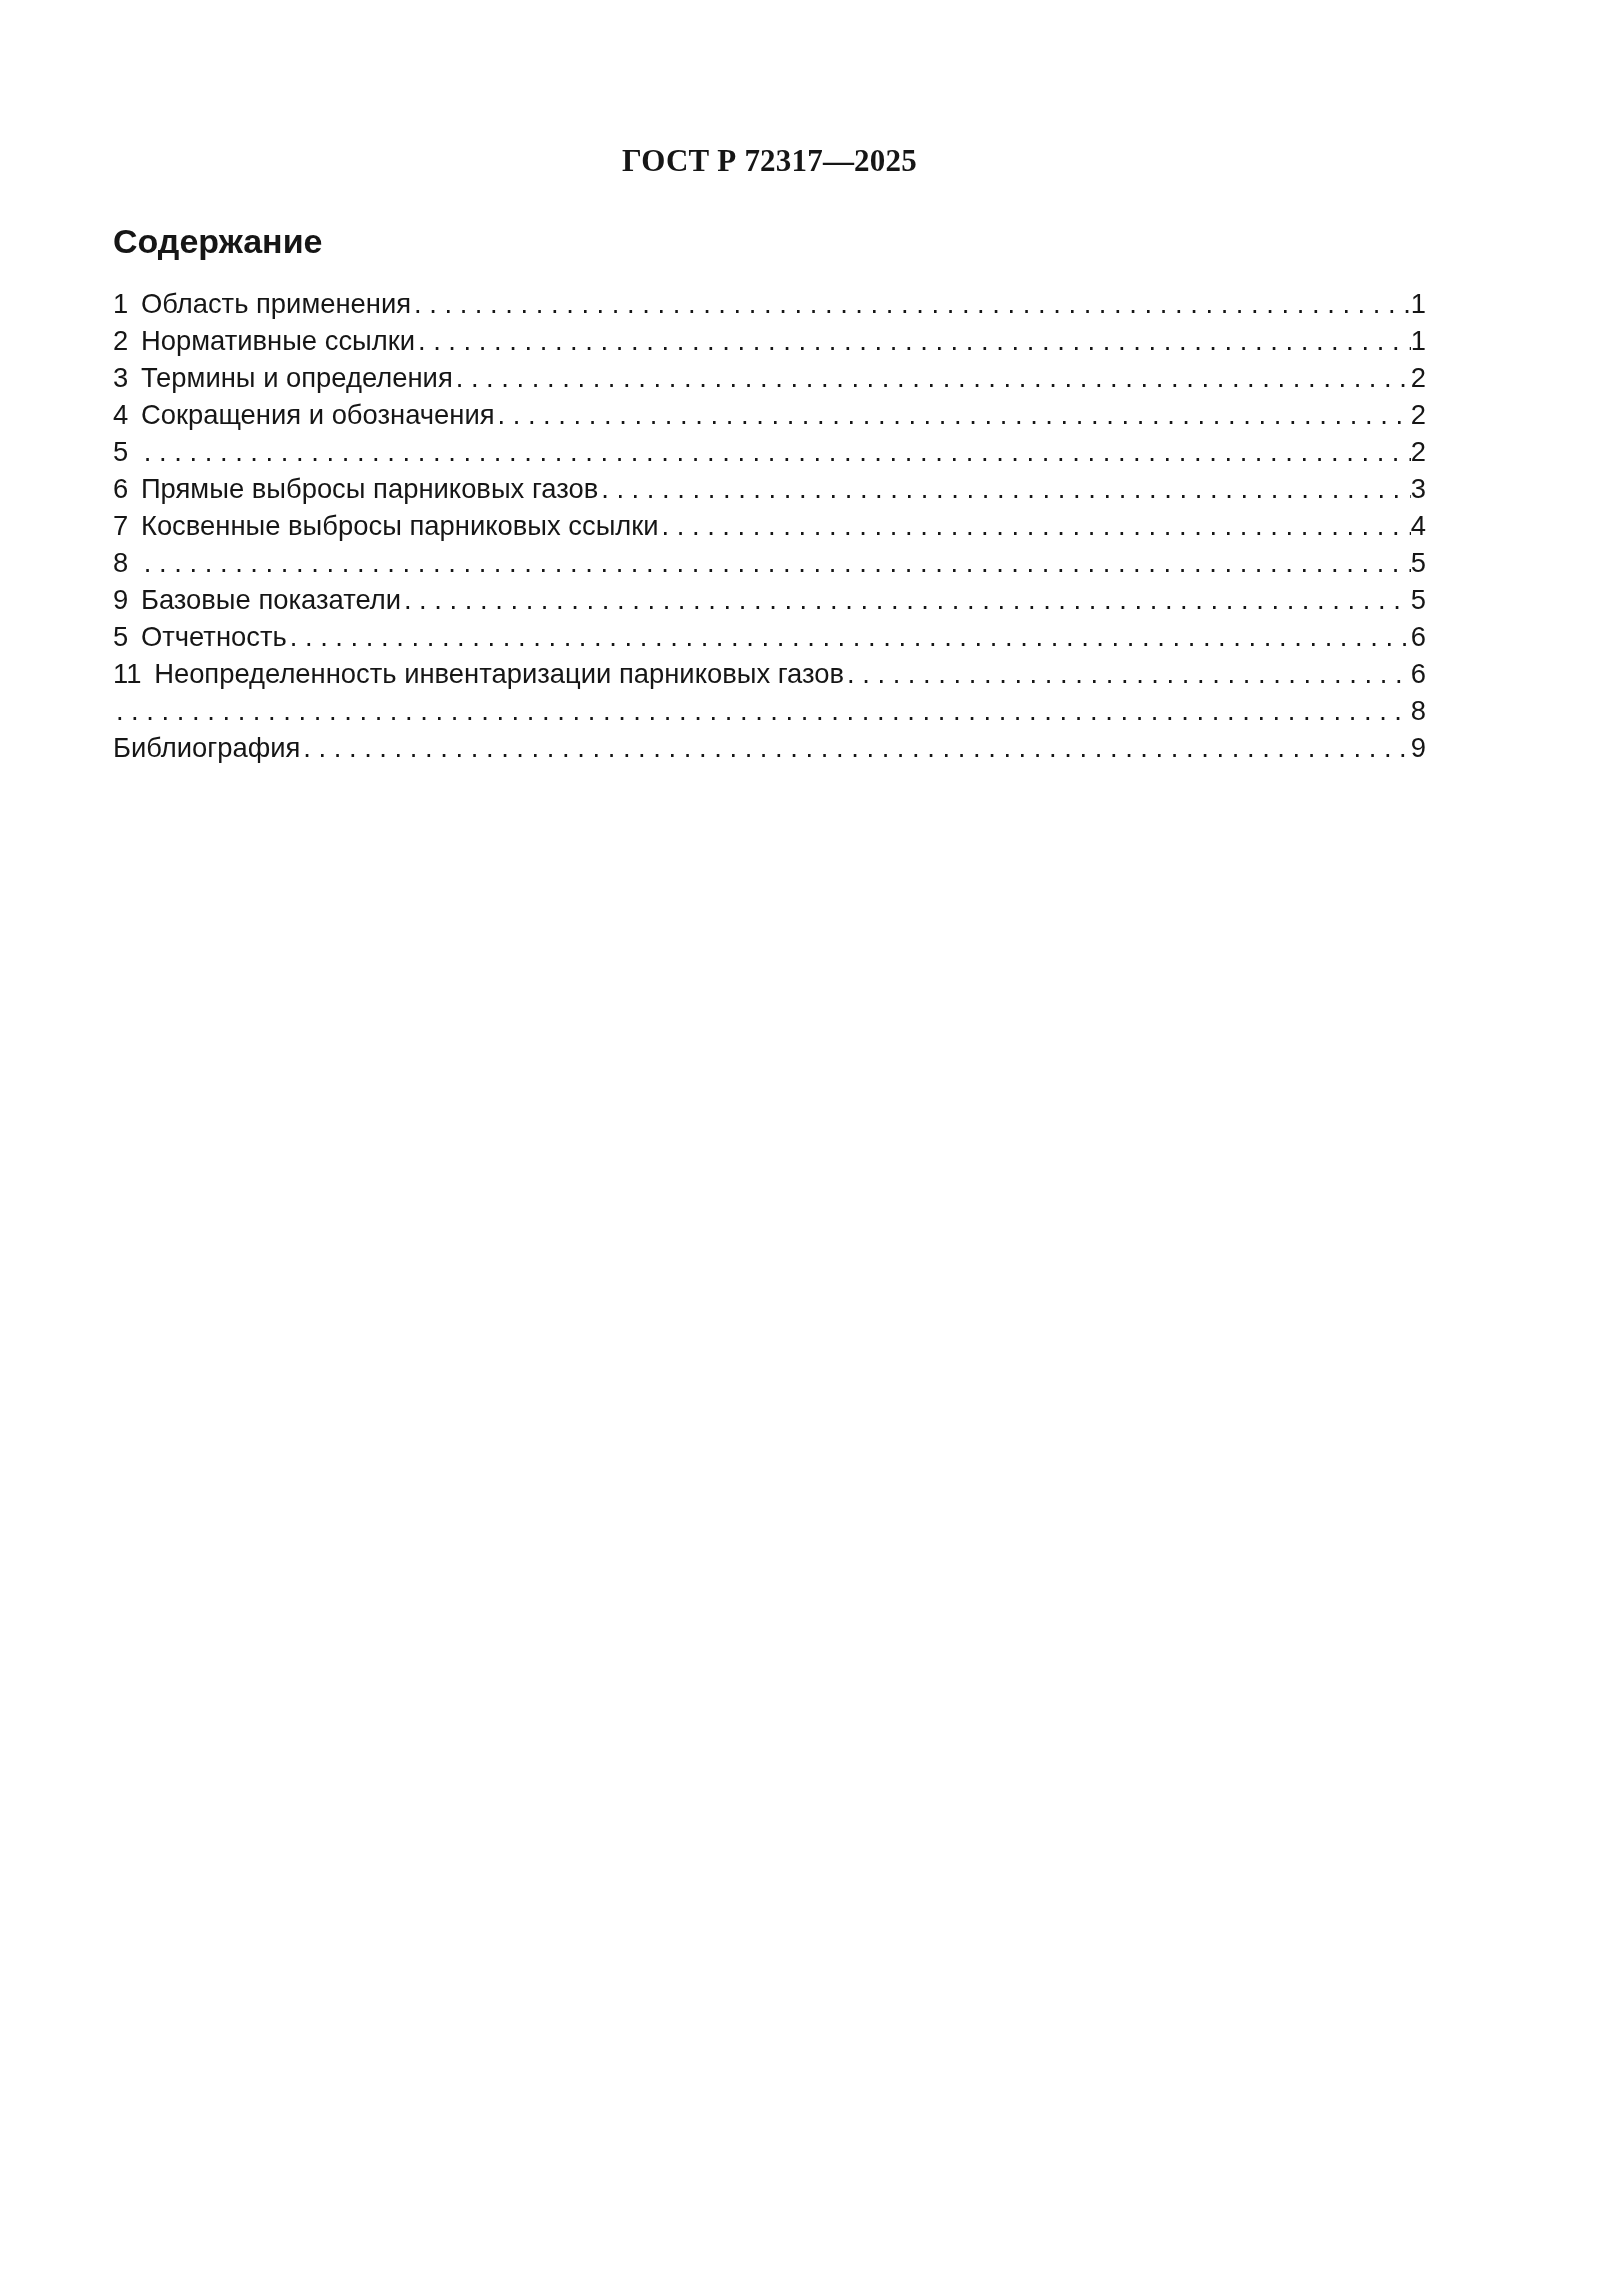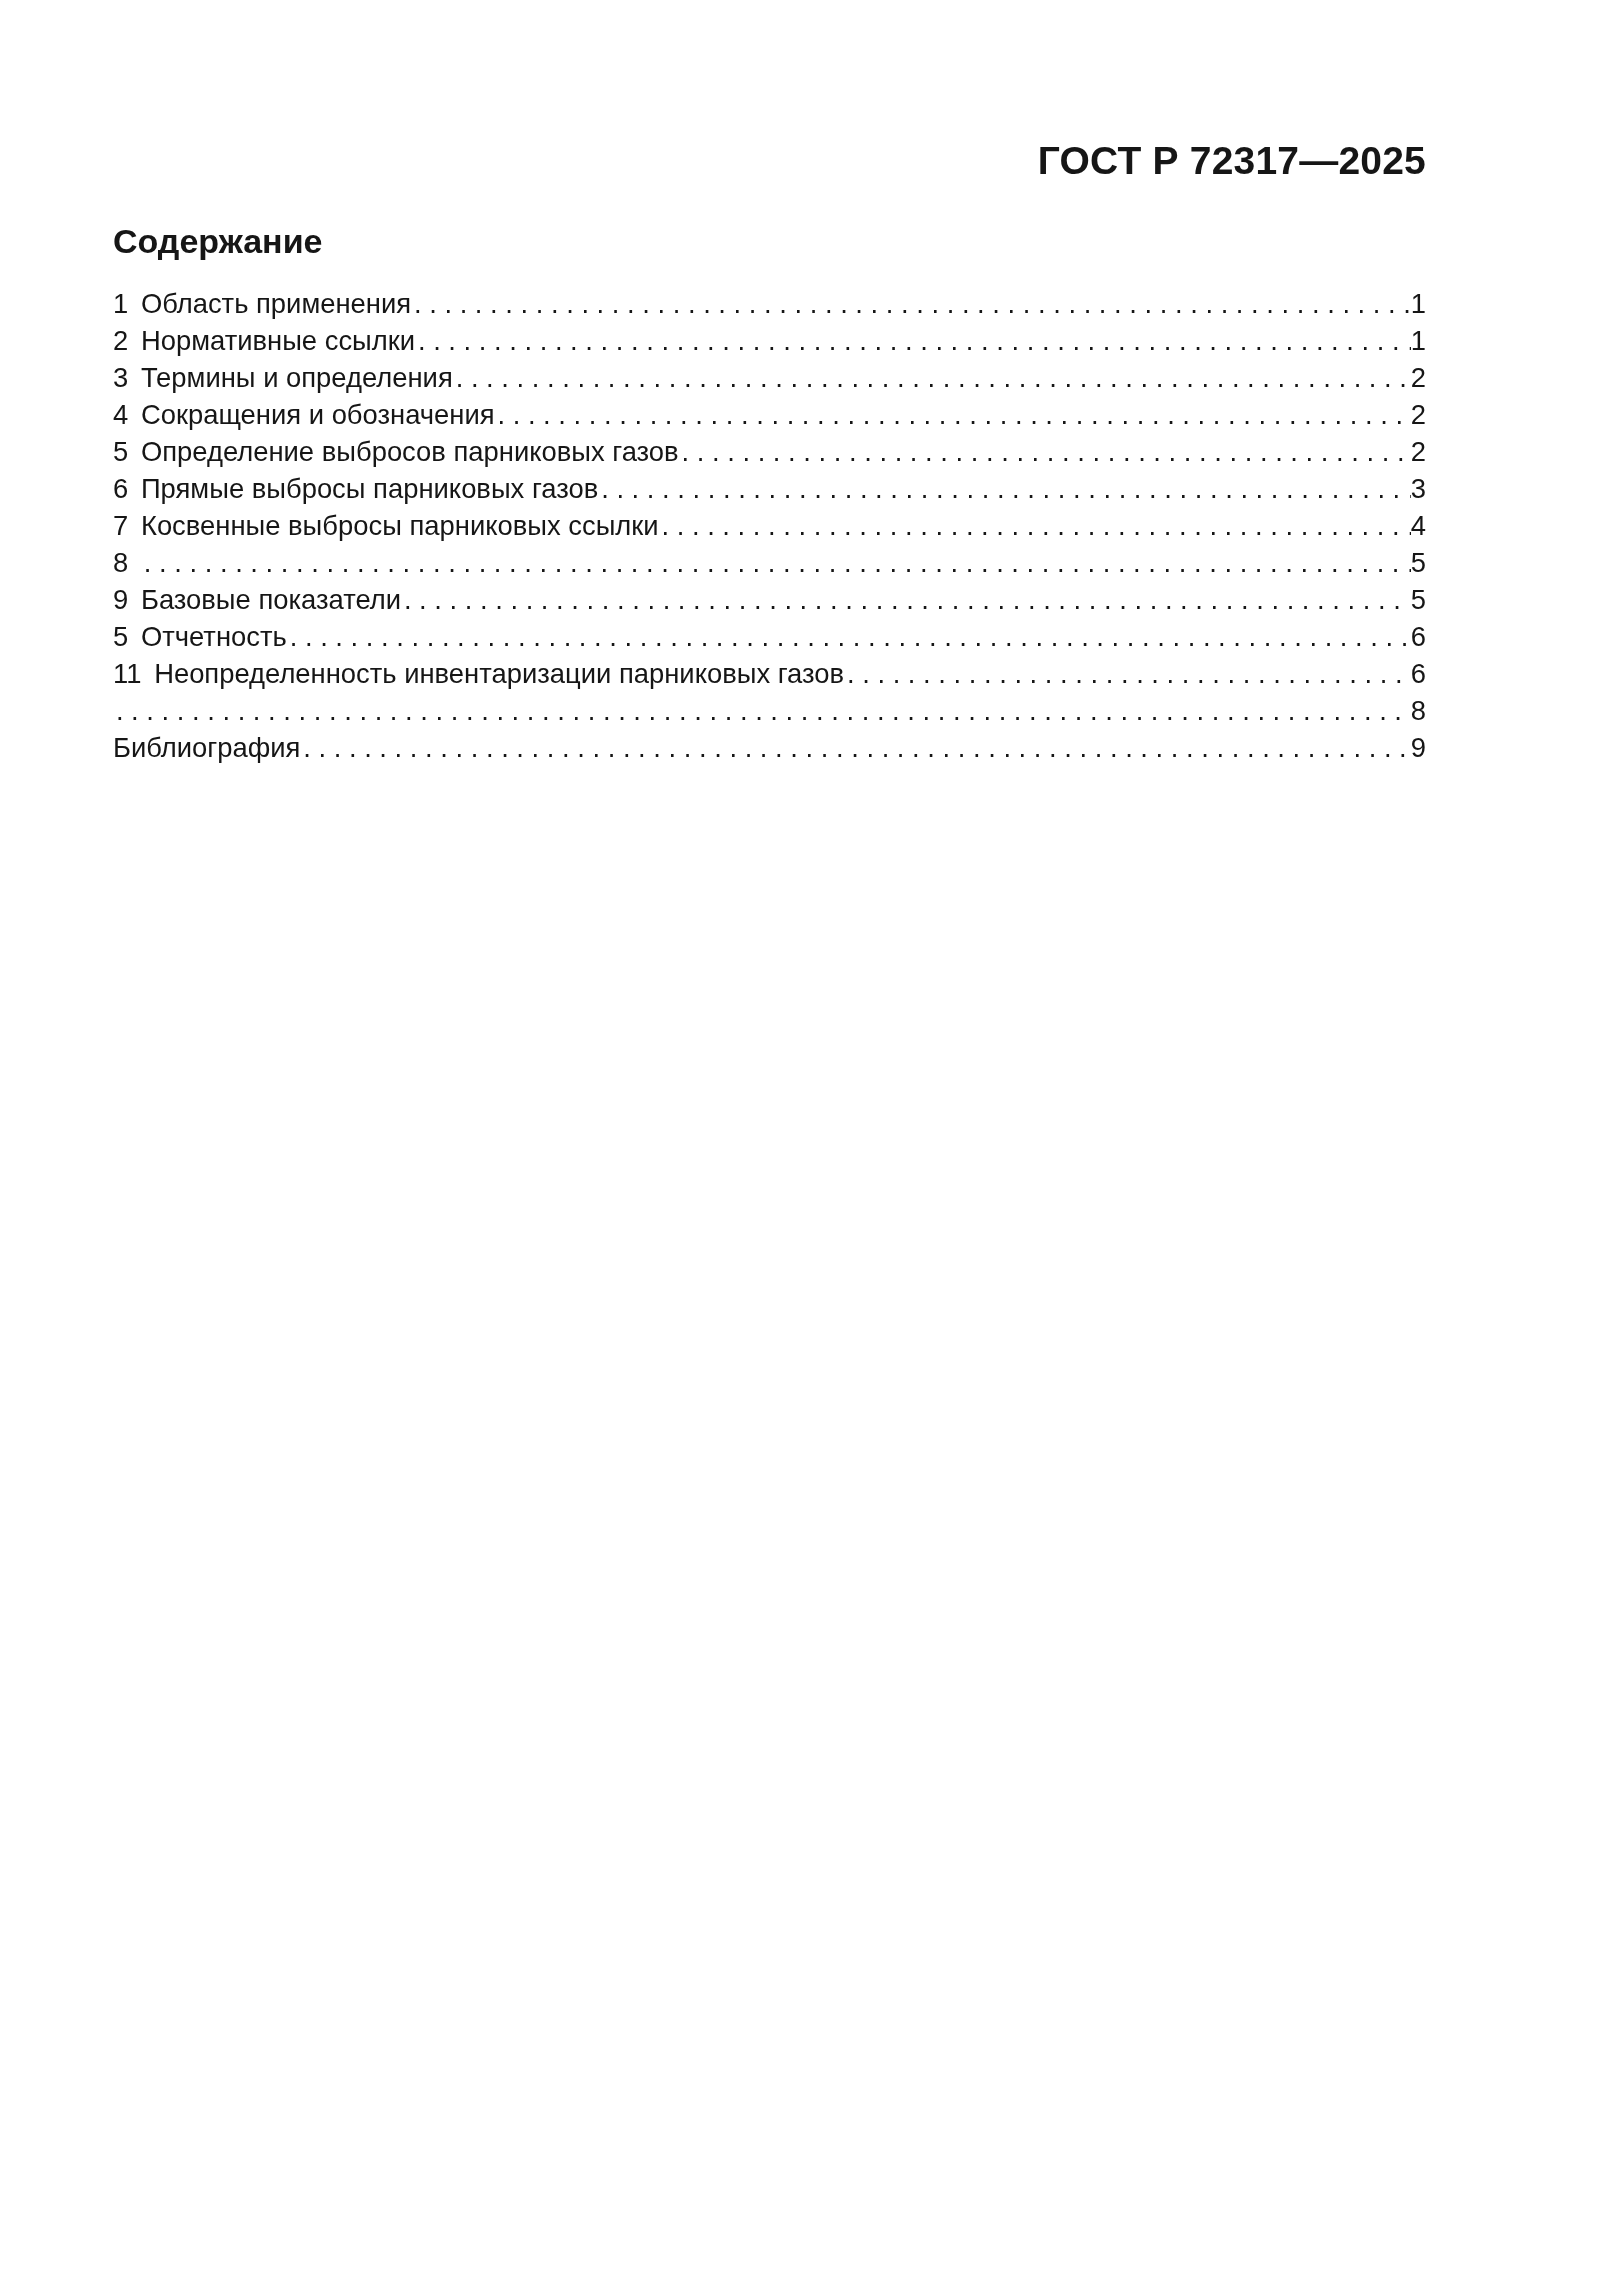--- a/index.html
+++ b/index.html
@@ -8,25 +8,26 @@
     width: 1621px;
     height: 2293px;
     background: #ffffff;
     font-family: "Liberation Sans", "DejaVu Sans", sans-serif;
     color: #161616;
     overflow: hidden;
   }
   .doc-header {
     position: absolute;
     top: 144px; left: 113px; right: 195px;
-    text-align: right;
-    font-size: 39px;
+    text-align: center;
+    font-size: 31px;
     font-weight: bold;
     line-height: 33px;
     letter-spacing: 0.2px;
+    font-family: Liberation Serif, serif;
   }
   .doc-title {
     position: absolute;
     top: 220px; left: 113px; right: 195px;
     text-align: left;
     font-size: 34px;
     font-weight: bold;
     line-height: 43px;
   }
   .toc {
@@ -94,21 +95,20 @@
 
   <div class="toc-row">
     <span class="toc-num">4</span>
     <span class="toc-title">Сокращения и обозначения</span>
     <span class="toc-leader" aria-hidden="true">. . . . . . . . . . . . . . . . . . . . . . . . . . . . . . . . . . . . . . . . . . . . . . . . . . . . . . . . . . . . . . . . . . . . . . . . . . . . . . . . . . . . . . . . . . . . . . . . . . . . . . . . . . . . . . . . . . . . . . . . . . . . . . . . . . . . . . . . . . . . . . . . . . . . . . . . . . . . . . . . . . . . . . . . . . . . . . . . . . . . . . . . . . . . . . . . . . . . . . . . . . . . . . . . . . . . . . . . . . . . </span>
     <span class="toc-page">2</span>
   </div>
 
   <div class="toc-row">
     <span class="toc-num">5</span>
-    <span class="toc-title">Определение выбросов парниковых газов</span>
     <span class="toc-leader" aria-hidden="true">. . . . . . . . . . . . . . . . . . . . . . . . . . . . . . . . . . . . . . . . . . . . . . . . . . . . . . . . . . . . . . . . . . . . . . . . . . . . . . . . . . . . . . . . . . . . . . . . . . . . . . . . . . . . . . . . . . . . . . . . . . . . . . . . . . . . . . . . . . . . . . . . . . . . . . . . . . . . . . . . . . . . . . . . . . . . . . . . . . . . . . . . . . . . . . . . . . . . . . . . . . . . . . . . . . . . . . . . . . . . </span>
     <span class="toc-page">2</span>
   </div>
 
   <div class="toc-row">
     <span class="toc-num">6</span>
     <span class="toc-title">Прямые выбросы парниковых газов</span>
     <span class="toc-leader" aria-hidden="true">. . . . . . . . . . . . . . . . . . . . . . . . . . . . . . . . . . . . . . . . . . . . . . . . . . . . . . . . . . . . . . . . . . . . . . . . . . . . . . . . . . . . . . . . . . . . . . . . . . . . . . . . . . . . . . . . . . . . . . . . . . . . . . . . . . . . . . . . . . . . . . . . . . . . . . . . . . . . . . . . . . . . . . . . . . . . . . . . . . . . . . . . . . . . . . . . . . . . . . . . . . . . . . . . . . . . . . . . . . . . </span>
     <span class="toc-page">3</span>
   </div>

